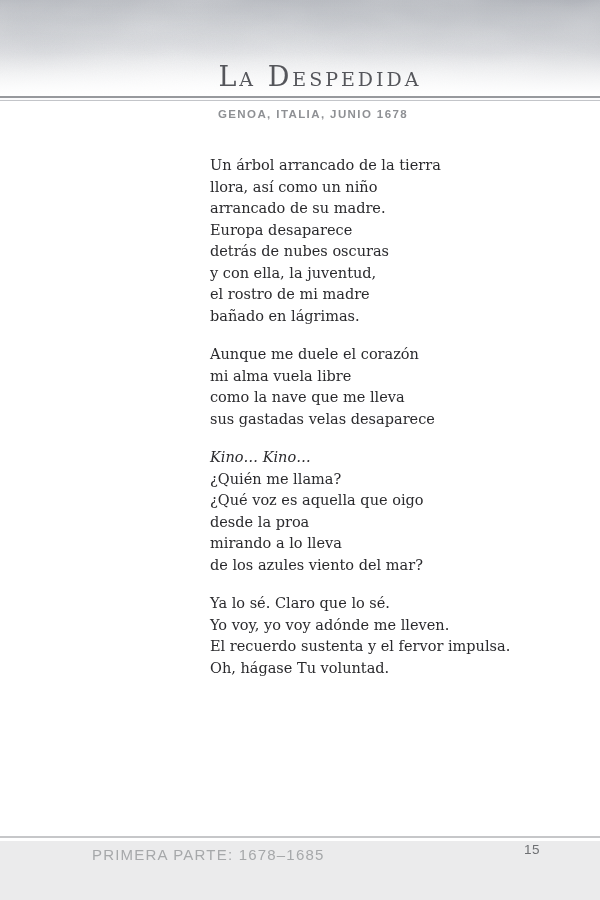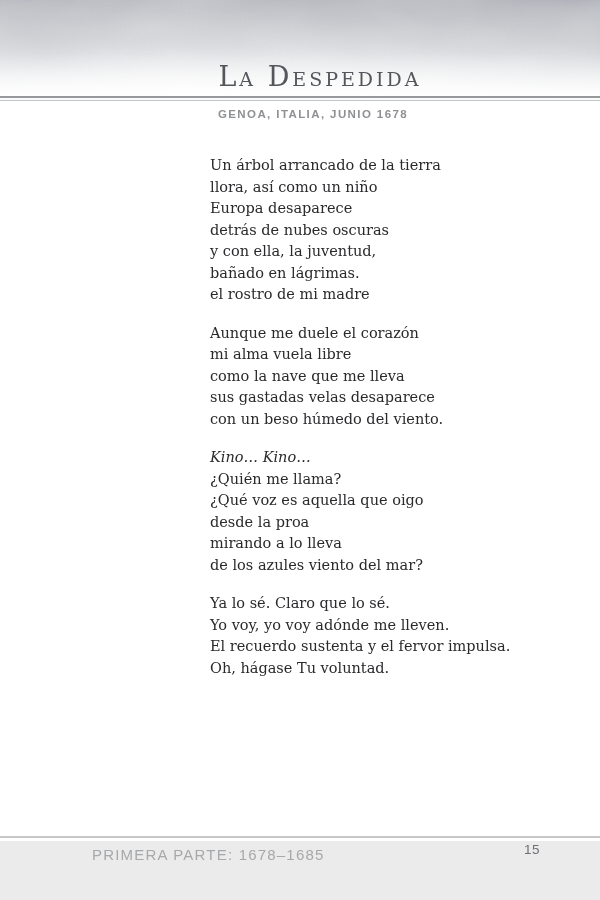--- a/index.html
+++ b/index.html
@@ -132,32 +132,32 @@
   </div>
 
   <div class="header-rule"></div>
 
   <div class="chapter-subtitle">GENOA, ITALIA, JUNIO 1678</div>
 
   <div class="poem">
       <div class="stanza">
         <p class="poem-line">Un árbol arrancado de la tierra</p>
         <p class="poem-line">llora, así como un niño</p>
+        <p class="poem-line">arrancado de su madre.</p>
         <p class="poem-line">Europa desaparece</p>
         <p class="poem-line">detrás de nubes oscuras</p>
         <p class="poem-line">y con ella, la juventud,</p>
+        <p class="poem-line">el rostro de mi madre</p>
         <p class="poem-line">bañado en lágrimas.</p>
-        <p class="poem-line">el rostro de mi madre</p>
       </div>
       <div class="stanza">
         <p class="poem-line">Aunque me duele el corazón</p>
         <p class="poem-line">mi alma vuela libre</p>
         <p class="poem-line">como la nave que me lleva</p>
         <p class="poem-line">sus gastadas velas desaparece</p>
-        <p class="poem-line">con un beso húmedo del viento.</p>
       </div>
       <div class="stanza">
         <p class="poem-line italic">Kino… Kino…</p>
         <p class="poem-line">¿Quién me llama?</p>
         <p class="poem-line">¿Qué voz es aquella que oigo</p>
         <p class="poem-line">desde la proa</p>
         <p class="poem-line">mirando a lo lleva</p>
         <p class="poem-line">de los azules viento del mar?</p>
       </div>
       <div class="stanza">

